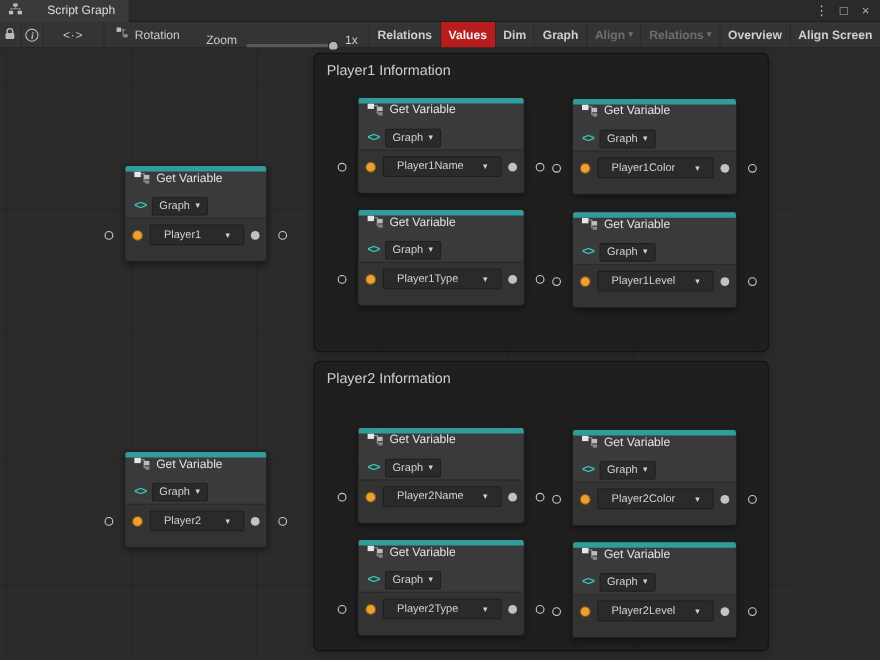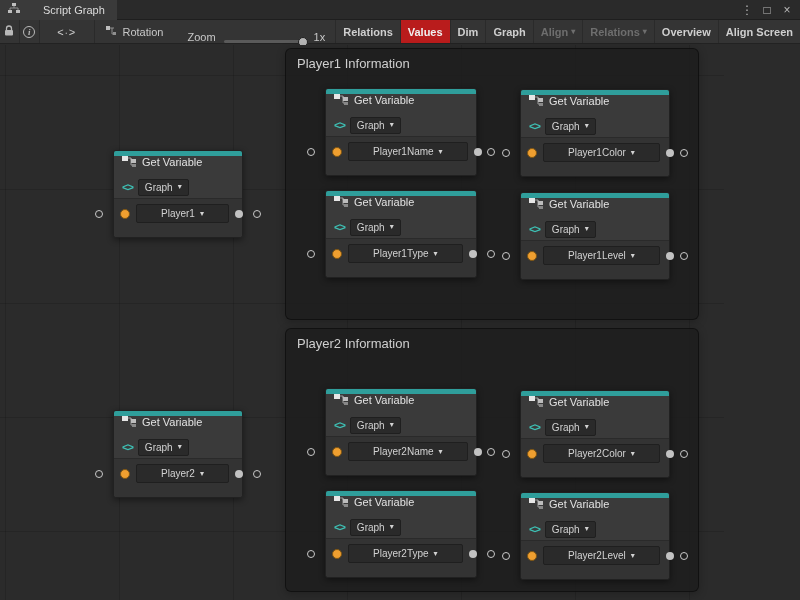--- a/index.html
+++ b/index.html
@@ -40,21 +40,21 @@
   .group-title { padding:7px 11px; font-size:13px; color:#cfcfcf; }
 
   
   .node { position:absolute; background:#3a3a3a; border:1px solid #212121; border-radius:3px; box-shadow:0 2px 6px rgba(0,0,0,0.45); font-size:11px; color:#e2e2e2; }
   .accent { height:5px; background:#2f9e9b; border-radius:2px 2px 0 0; }
   .nhead { display:flex; align-items:flex-start; gap:6px; height:22px; padding:0 8px; }
   .kind-row { display:flex; align-items:center; gap:5px; height:20px; padding:0 8px 2px 8px; }
   .code-icon { color:#3ec1b5; font-weight:bold; font-size:11px; letter-spacing:-1px; }
   .dd { background:#2a2a2a; border:1px solid #1f1f1f; border-radius:2px; color:#d2d2d2; font-size:10px; padding:2px 6px; display:inline-flex; align-items:center; gap:5px; cursor:default;justify-content:space-between; }
   .port-row { position:relative; display:flex; align-items:center; gap:6px; background:#333333; border-top:1px solid #2a2a2a; padding:5px 6px; }
-  .port-row .dd { flex:1; justify-content:space-between; padding:3px 24px;align-items:center; }
+  .port-row .dd { flex:1; justify-content:space-between; padding:3px 12px;align-items:center; }
   .dot-in { width:10px; height:10px; border-radius:50%; background:#ef9f30; border:1px solid #7e5513; flex:none; }
   .dot-out { width:8px; height:8px; border-radius:50%; background:#c2c2c2; flex:none; }
   .ring { position:absolute; width:8px; height:8px; border:1px solid #c9c9c9; border-radius:50%; top:50%; transform:translateY(-50%); }
   .ring-l { left:-19px; }
   .ring-r { right:-19px; }
   .nfoot { height:9px; background:#333333; border-radius:0 0 3px 3px; }
 </style>
 </head>
 <body>
 

